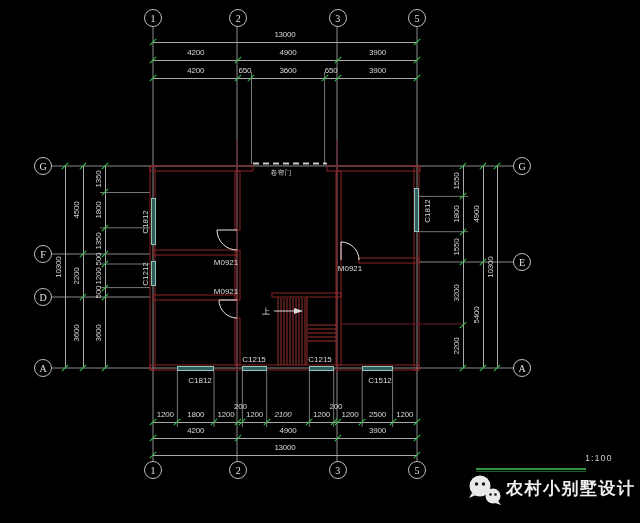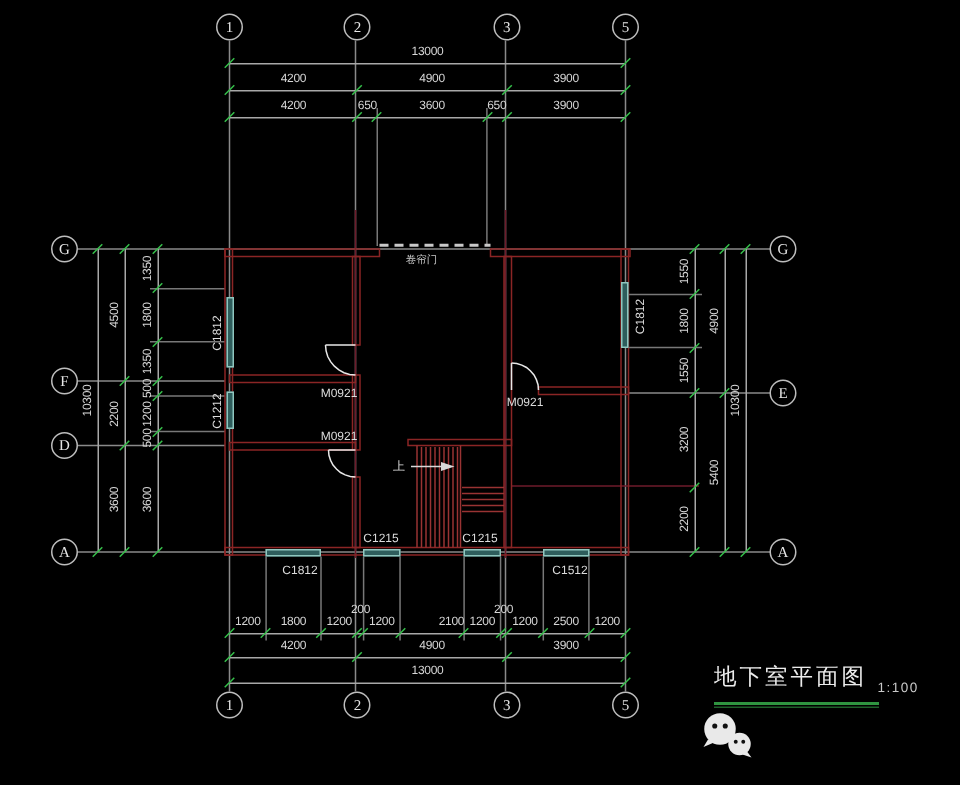--- a/index.html
+++ b/index.html
@@ -168,21 +168,21 @@
       <div class="tick" style="left: 251.492px; top: 78px;"></div>
       <div class="tick" style="left: 324.6px; top: 78px;"></div>
       <div class="tick" style="left: 337.8px; top: 78px;"></div>
       <div class="tick" style="left: 417px; top: 78px;"></div>
       <div class="dimline-h" style="left: 153px; top: 422px; width: 264px;"></div>
       <div class="dimtext" style="left: 165.185px; top: 414px;">1200</div>
       <div class="dimtext" style="left: 195.646px; top: 414px;">1800</div>
       <div class="dimtext" style="left: 226.108px; top: 414px;">1200</div>
       <div class="dimtext" style="left: 240.323px; top: 406px;">200</div>
       <div class="dimtext" style="left: 254.538px; top: 414px;">1200</div>
-      <div class="dimtext" style="left: 301px; top: 414px;">2100</div>
+      <div class="dimtext" style="left: 283px; top: 414px; font-style: italic;">2100</div>
       <div class="dimtext" style="left: 321.554px; top: 414px;">1200</div>
       <div class="dimtext" style="left: 335.769px; top: 406px;">200</div>
       <div class="dimtext" style="left: 349.985px; top: 414px;">1200</div>
       <div class="dimtext" style="left: 377.4px; top: 414px;">2500</div>
       <div class="dimtext" style="left: 404.815px; top: 414px;">1200</div>
       <div class="tick" style="left: 153px; top: 422px;"></div>
       <div class="tick" style="left: 177.369px; top: 422px;"></div>
       <div class="tick" style="left: 213.923px; top: 422px;"></div>
       <div class="tick" style="left: 238.292px; top: 422px;"></div>
       <div class="tick" style="left: 242.354px; top: 422px;"></div>
@@ -267,29 +267,29 @@
       <div class="plabel" style="left: 254px; top: 359px;">C1215</div>
       <div class="window-strip" style="left: 309px; top: 365.5px; width: 25px; height: 5px;"></div>
       <div class="plabel" style="left: 320px; top: 359px;">C1215</div>
       <div class="window-strip" style="left: 362px; top: 365.5px; width: 31px; height: 5px;"></div>
       <div class="plabel" style="left: 380px; top: 380px;">C1512</div>
       <div class="plabel" style="left: 226px; top: 262px;">M0921</div>
       <div class="plabel" style="left: 226px; top: 291px;">M0921</div>
       <div class="plabel" style="left: 350px; top: 268px;">M0921</div>
     </div>
 
-  <div id="title-text">地下室平面图</div>
   <div id="title-underline"></div>
   <div id="title-underline2"></div>
   <div id="scale-text">1:100</div>
 
   <svg width="40" height="38" viewBox="0 0 40 38" style="position:absolute;left:464px;top:472px;">
     <circle cx="16" cy="14" r="10.5" fill="#e9e9e9"></circle>
     <circle cx="12.5" cy="12" r="1.7" fill="#101010"></circle>
     <circle cx="19.5" cy="12" r="1.7" fill="#101010"></circle>
     <polygon points="8,21 5,26 12,23" fill="#e9e9e9"></polygon>
     <circle cx="29" cy="24" r="7.5" fill="#e9e9e9"></circle>
     <circle cx="26.5" cy="22.5" r="1.3" fill="#101010"></circle>
     <circle cx="31.5" cy="22.5" r="1.3" fill="#101010"></circle>
     <polygon points="34,29 37,33 31,31" fill="#e9e9e9"></polygon>
   </svg>
+  <div id="brand-text">农村小别墅设计</div>
 
 </div>
 
 </body></html>

